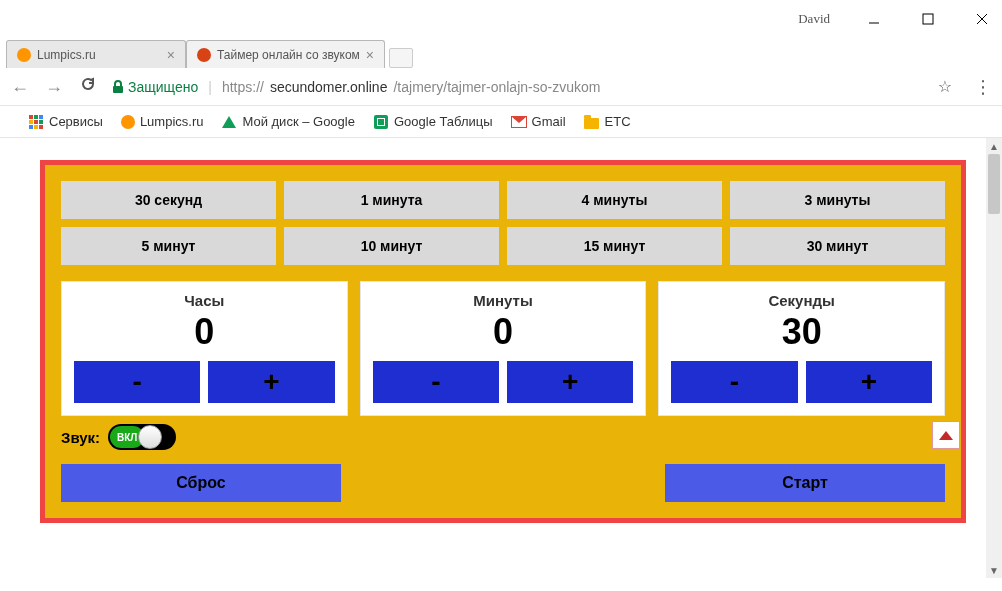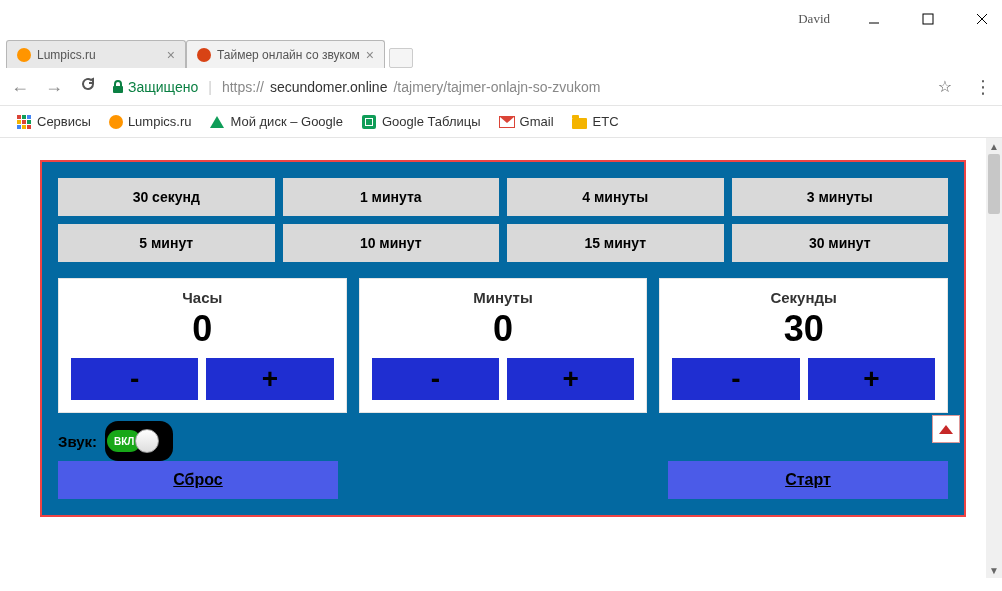--- a/index.html
+++ b/index.html
@@ -102,21 +102,21 @@
       gap: 6px;
     }
     .url-dim { color: #888; }
     .url-sep { color: #ccc; margin: 0 4px; }
     .star-icon { color: #555; font-size: 16px; margin-right: 8px; }
     .menu-dots { color: #555; font-size: 18px; }
     .bookmarks-bar {
       height: 32px;
       display: flex;
       align-items: center;
-      padding: 0 16px;
+      padding: 0 28px;
       gap: 18px;
       font-size: 13px;
       color: #333;
       border-bottom: 1px solid #e5e5e5;
     }
     .bm-item { display: flex; align-items: center; gap: 5px; }
     .bm-icon { width: 16px; height: 16px; display: inline-flex; align-items: center; justify-content: center; }
     .apps-icon {
       display: grid; grid-template: repeat(3,4px) / repeat(3,4px); gap: 1px;
     }
@@ -137,23 +137,23 @@
     .sheets-sq::after{content:"";position:absolute;inset:3px;border:1px solid #fff;}
     .gmail-ic{width:16px;height:12px;border:1px solid #db4437;position:relative}
     .gmail-ic::after{content:"";position:absolute;left:0;right:0;top:0;border-left:7px solid transparent;border-right:7px solid transparent;border-top:6px solid #db4437;}
     .folder-ic{width:15px;height:11px;background:#f4b400;border-radius:1px;position:relative;top:2px}
     .folder-ic::before{content:"";position:absolute;top:-3px;left:0;width:7px;height:3px;background:#f4b400;border-radius:1px 1px 0 0}
     .content-area {
       padding: 22px 36px 10px 40px;
       position: relative;
     }
     .main-panel {
-      border: 2px solid #ef4444;
+      border: 5px solid #ef4444;
       padding: 16px;
-      background: #0369a1;
+      background: #eab308;
     }
     .preset-grid {
       display: grid;
       grid-template-columns: repeat(4, 1fr);
       gap: 8px;
       margin-bottom: 16px;
     }
     .preset-btn {
       background: #d9d9d9;
       height: 38px;
@@ -187,25 +187,26 @@
       font-size: 28px;
       font-weight: bold;
       display: flex;
       align-items: center;
       justify-content: center;
     }
     .sound-row {
       display: flex;
       align-items: center;
       gap: 8px;
+      margin-bottom: 14px;
     }
     .sound-label { font-weight: bold; font-size: 15px; }
     .toggle {
       width: 68px;
-      height: 40px;
+      height: 26px;
       border-radius: 13px;
       background: #000;
       position: relative;
       display: flex;
       align-items: center;
     }
     .toggle-on {
       position: absolute;
       left: 2px;
       width: 34px;
@@ -225,21 +226,20 @@
       width: 24px;
       height: 24px;
       border-radius: 50%;
       background: linear-gradient(#fff,#ddd);
       border: 1px solid #999;
     }
     .action-row {
       display: flex;
       justify-content: space-between;
       gap: 12px;
-      text-decoration: underline;
     }
     .action-btn {
       width: 280px;
       height: 38px;
       background: #4b5be8;
       font-weight: bold;
       font-size: 16px;
       color: #000;
       display: flex;
       align-items: center;

